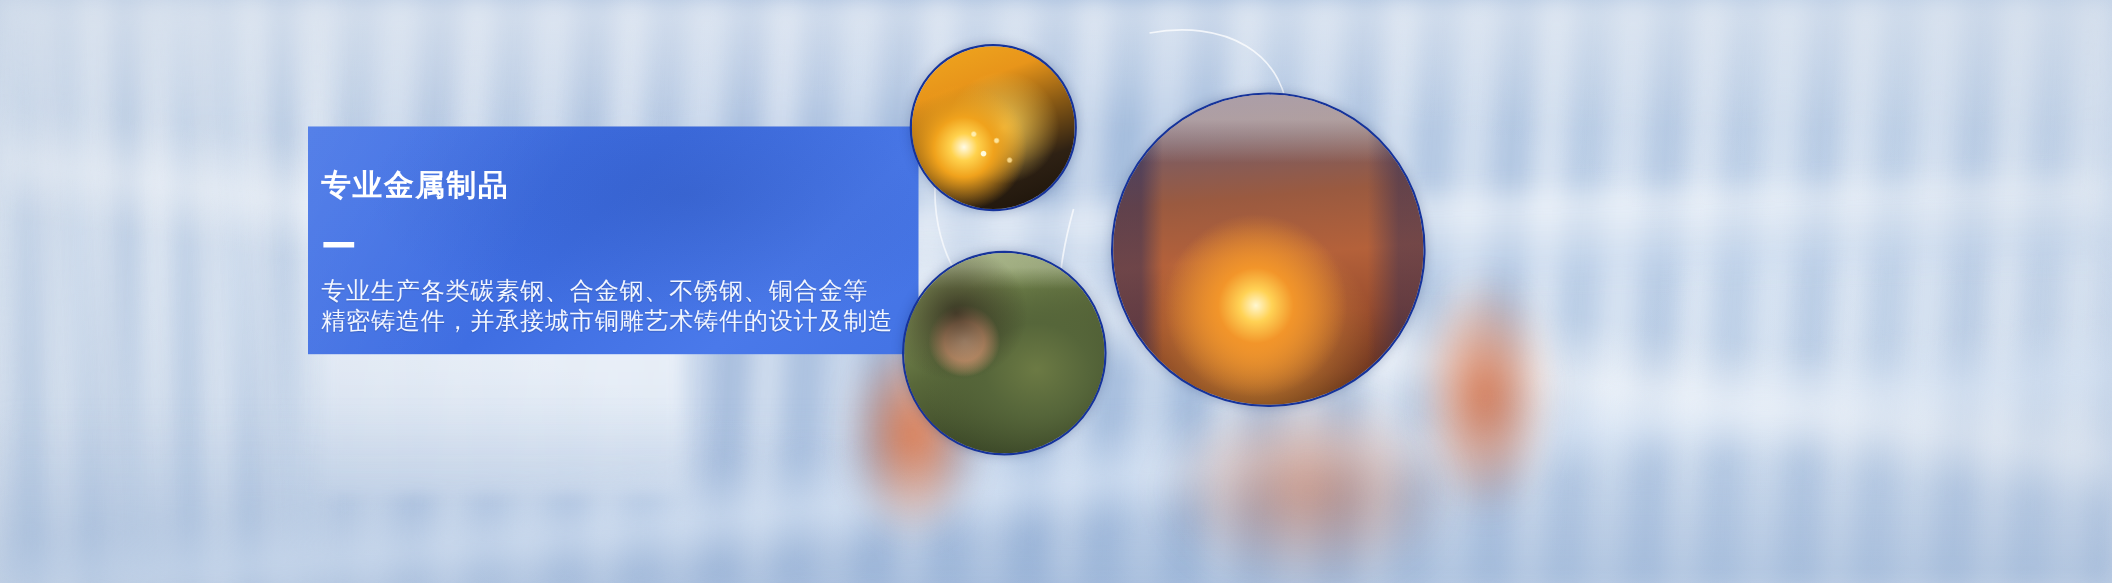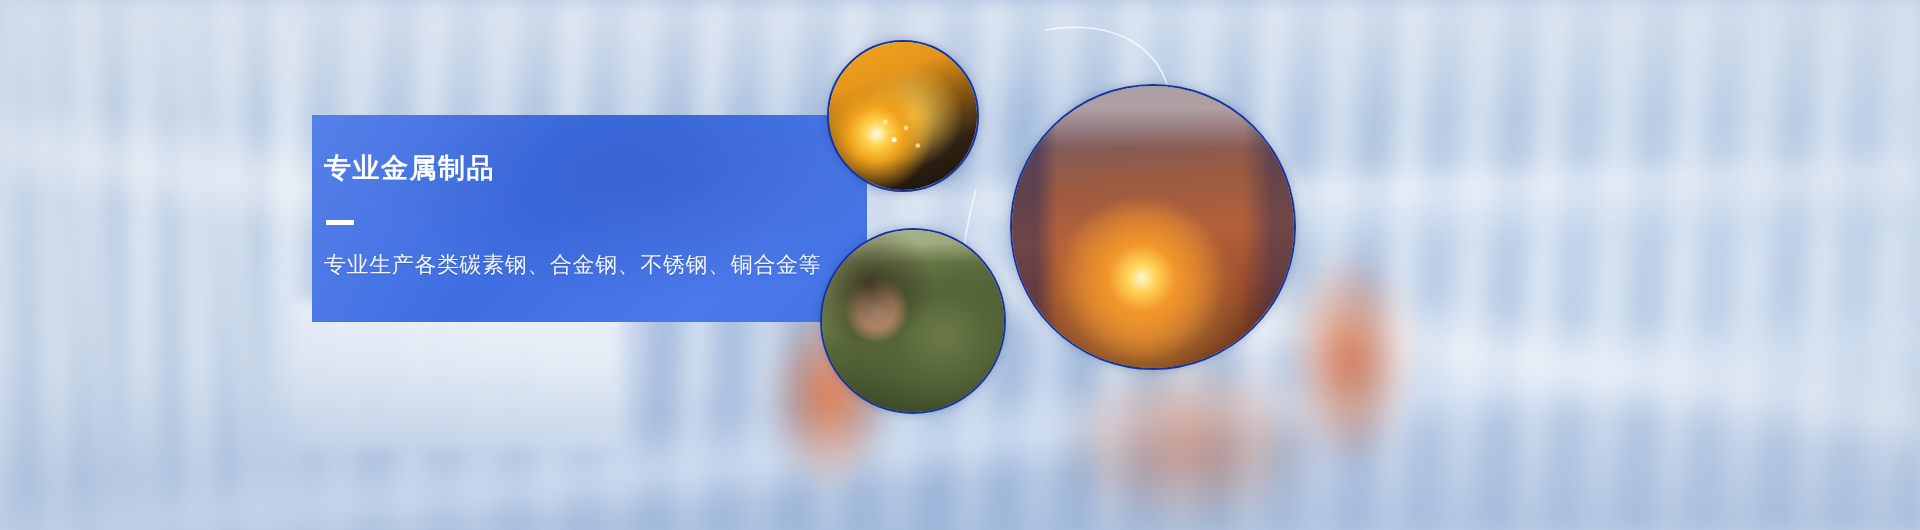--- a/index.html
+++ b/index.html
@@ -76,21 +76,21 @@
     background:radial-gradient(ellipse at center, rgba(208,92,40,.55), rgba(208,92,40,0) 72%);
     filter:blur(18px);
   }
   .bg-vignette {
     background:radial-gradient(ellipse at 50% 45%, rgba(255,255,255,0) 40%, rgba(120,150,190,.28) 100%);
   }
 
   
   #text-panel {
     position:absolute;
-    left:312px; top:115px;
+    left:280px; top:115px;
     width:555px; height:207px;
     background:linear-gradient(135deg,#4272e6 0%,#3f6ee2 45%,#4a79ea 75%,#4373e4 100%);
     box-shadow:0 0 0 rgba(0,0,0,0);
   }
   #text-panel::after{
     content:"";
     position:absolute; inset:0;
     background:
       linear-gradient(118deg, rgba(255,255,255,.10) 0%, rgba(255,255,255,0) 38%),
       radial-gradient(ellipse at 62% 30%, rgba(20,50,130,.20), rgba(20,50,130,0) 60%);
@@ -211,20 +211,21 @@
   </svg>
 
   <div id="text-panel">
     <div class="panel-inner">
       <h1 id="panel-title">专业金属制品</h1>
 
       <div id="panel-divider"></div>
 
       <div id="panel-desc">
         <div>专业生产各类碳素钢、合金钢、不锈钢、铜合金等</div>
+        <div>精密铸造件，并承接城市铜雕艺术铸件的设计及制造</div>
       </div>
     </div>
   </div>
 
   <div class="photo-circle" id="circle-welding">
     <div class="photo-inner"></div>
   </div>
 
   <div class="photo-circle" id="circle-foundry">
     <div class="photo-inner"></div>

